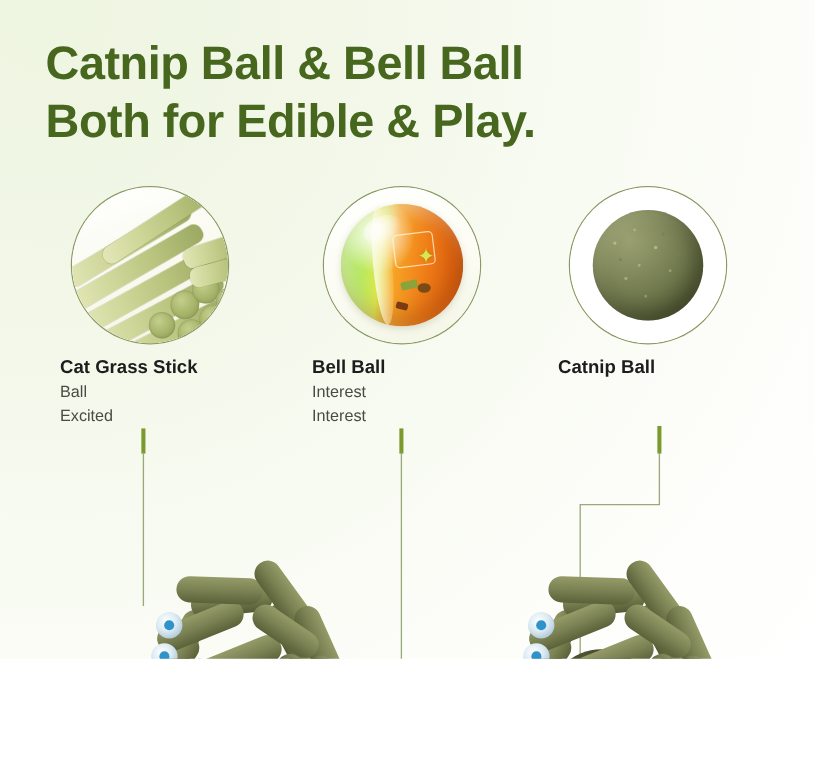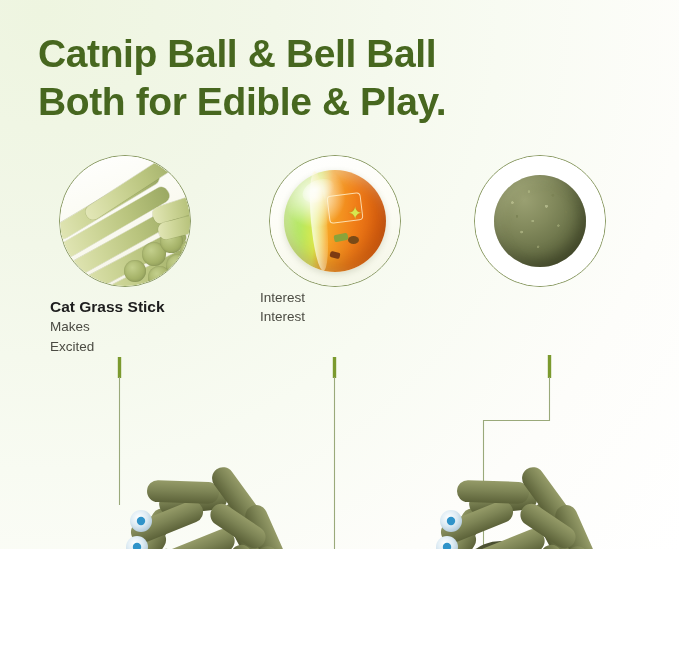--- a/index.html
+++ b/index.html
@@ -263,53 +263,55 @@
           <div class="gtip" style="left:88px;  top:110px; width:23px; height:23px;"></div>
           <div class="gtip" style="left:112px; top:52px;  width:22px; height:22px;"></div>
           <div class="gtip" style="left:64px;  top:104px; width:22px; height:22px;"></div>
           <div class="gtip" style="left:120px; top:84px;  width:21px; height:21px;"></div>
           <div class="gstick" style="left:92px; top:44px; width:56px; height:17px; transform:rotate(-18deg);"></div>
           <div class="gstick" style="left:98px; top:62px; width:50px; height:17px; transform:rotate(-14deg);"></div>
         </div>
       </div>
     </div>
     <div class="f-title">Cat Grass Stick</div>
-    <div class="f-sub">Makes</div>
+    <div class="f-sub">Ball</div>
     <div class="f-sub">Excited</div>
   </div>
 
   <div class="feature" id="feature-bell">
     <div class="circle-wrap">
       <div class="circle-inner">
         <div class="bell-scene">
           <div class="bell-sphere"></div>
           <div class="bell-seam"></div>
           <div class="bell-window"></div>
           <div class="bell-star"></div>
           <div class="bell-fleck" style="left:64px; top:78px; width:14px; height:7px; background:#8aa33a; transform:rotate(-12deg);"></div>
           <div class="bell-fleck" style="left:78px; top:80px; width:11px; height:8px; background:#7a4a17; border-radius:50%;"></div>
           <div class="bell-fleck" style="left:60px; top:96px; width:10px; height:6px; background:#7d3a12; transform:rotate(14deg);"></div>
           <div class="bell-gloss"></div>
         </div>
       </div>
     </div>
+    <div class="f-title">Bell Ball</div>
     <div class="f-sub">Interest</div>
     <div class="f-sub">Interest</div>
   </div>
 
   <div class="feature" id="feature-catnip">
     <div class="circle-wrap">
       <div class="circle-inner">
         <div class="catnip-scene">
           <div class="catnip-sphere">
             <div class="catnip-grain"></div>
           </div>
         </div>
       </div>
     </div>
+    <div class="f-title">Catnip Ball</div>
   </div>
 
   <div class="toy" id="toy-left">
     <svg viewBox="0 0 230 200" width="230" height="200">
       <defs>
         <linearGradient id="stickA" x1="0" y1="0" x2="0" y2="1">
           <stop offset="0%" stop-color="#959b68"></stop>
           <stop offset="45%" stop-color="#7d8455"></stop>
           <stop offset="100%" stop-color="#5c6239"></stop>
         </linearGradient>

